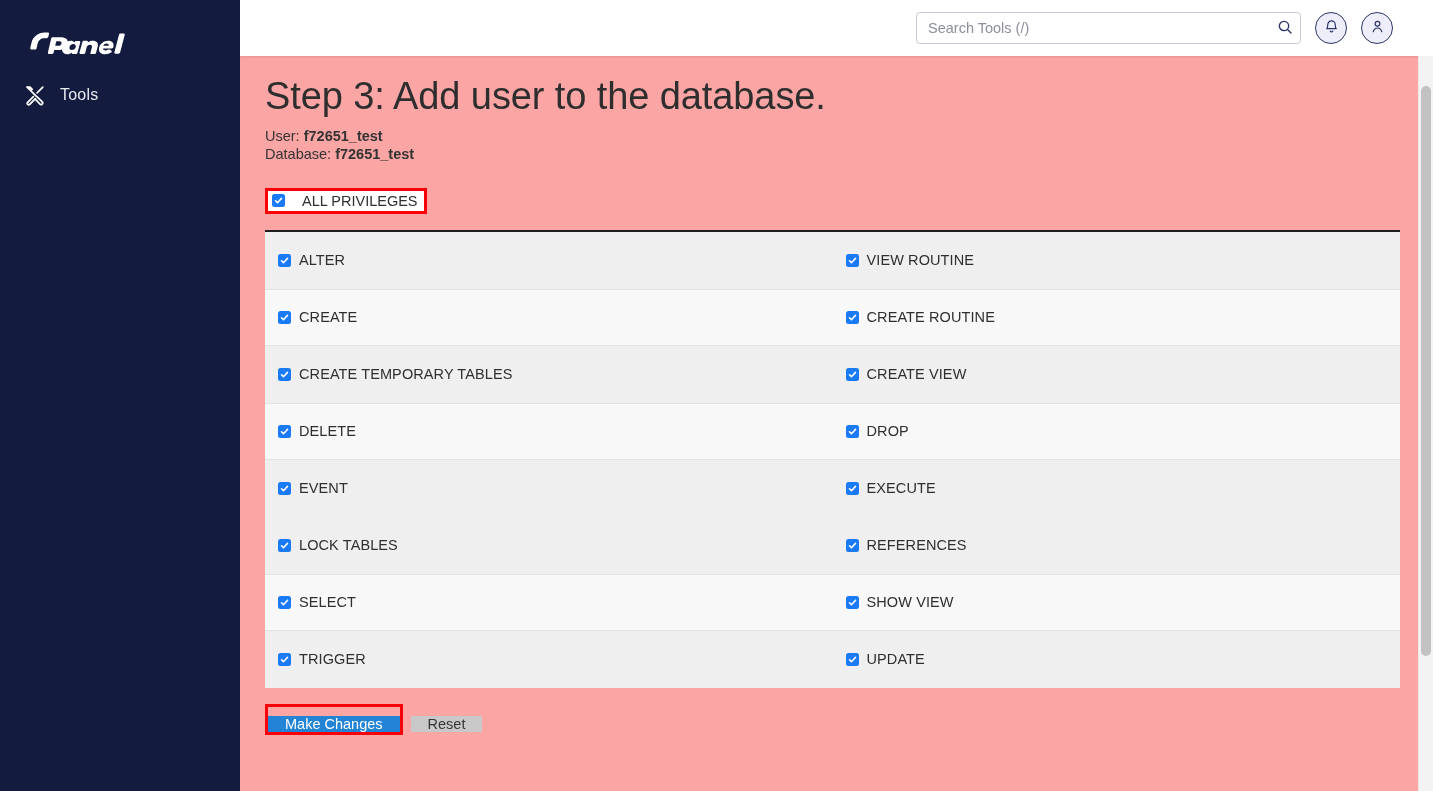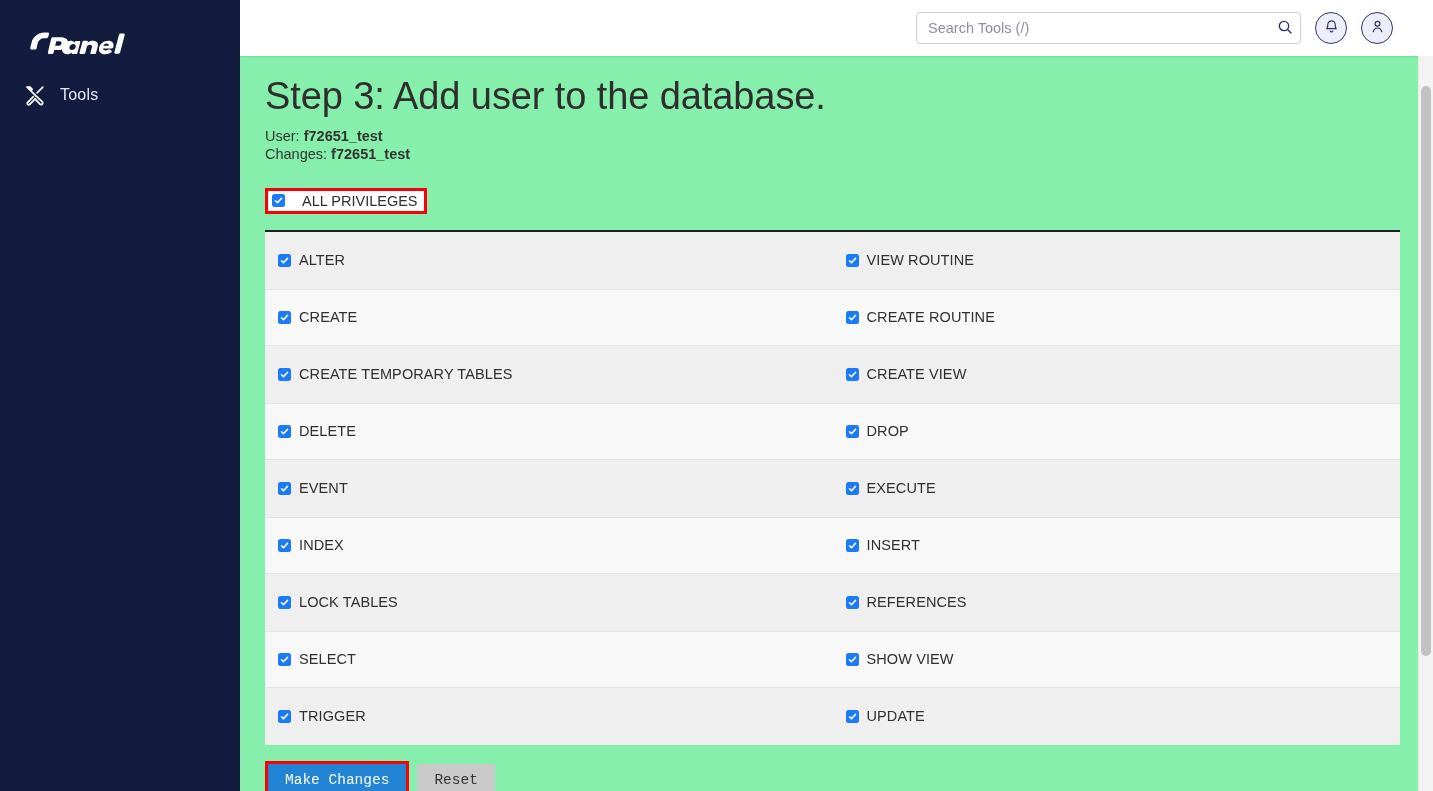--- a/index.html
+++ b/index.html
@@ -25,21 +25,21 @@
     display: flex; align-items: center; gap: 14px;
     padding: 10px 0 10px 24px;
     color: #e8eaf2; font-size: 16px; letter-spacing: .2px;
     cursor: pointer;
   }
   .nav-ico { width: 22px; height: 22px; flex: 0 0 22px; display: block; }
 
   
   .main {
     flex: 1 1 auto; height: 791px; position: relative;
-    background: #86efac; overflow: hidden;
+    background: #fca5a5; overflow: hidden;
   }
   .topbar {
     height: 56px; background: #fff;
     display: flex; align-items: center; justify-content: flex-end;
     padding-right: 40px; gap: 14px;
     box-shadow: 0 1px 2px rgba(0,0,0,.10);
     position: relative; z-index: 4;
   }
   .search-wrap {
     position: relative; width: 385px; height: 32px;
@@ -107,23 +107,23 @@
     padding-left: 13px;
   }
   .priv-cell .lbl { font-size: 14.5px; color: #2f2f2f; letter-spacing: .1px; }
 
   
   .btn-row { margin-top: 16px; display: flex; align-items: center; gap: 0; }
   .make-wrap {
     border: 3px solid #fb0007; display: inline-flex; padding: 0;
   }
   .btn {
-    font-family: Liberation Mono, monospace;
+    font-family: Liberation Sans, sans-serif;
     font-size: 14.5px; border: 0; cursor: pointer;
-    padding: 9px 17px; line-height: 1;
+    padding: 1px 17px; line-height: 1; margin-top: 9px;
   }
   .btn-primary { background: #2383d4; color: #fff; }
   .btn-secondary { background: #c9c9c9; color: #353535; margin-left: 8px; }
 
   
   .scrollbar-track {
     position: absolute; right: 0; top: 56px;
     width: 15px; height: 735px; background: #f3f3f3;
     border-left: 1px solid #eaeaea; z-index: 6;
   }
@@ -202,21 +202,21 @@
 
     <section class="content">
 
       <h1 class="page-title">Step 3: Add user to the database.</h1>
 
       <div class="meta-line">
         <span>User:</span>
         <b>f72651_test</b>
       </div>
       <div class="meta-line">
-        <span>Changes:</span>
+        <span>Database:</span>
         <b>f72651_test</b>
       </div>
 
       <div class="allpriv-row">
         <div class="allpriv-box">
           <span class="cb">
             <svg width="9" height="9" viewBox="0 0 12 12" fill="none" stroke="#ffffff" stroke-width="2.1" stroke-linecap="round" stroke-linejoin="round">
               <path d="M2 6.3l2.6 2.7L10 3.2"></path>
             </svg>
           </span>
@@ -308,38 +308,20 @@
             </div>
             <div class="priv-cell">
               <span class="cb">
                 <svg width="9" height="9" viewBox="0 0 12 12" fill="none" stroke="#ffffff" stroke-width="2.1" stroke-linecap="round" stroke-linejoin="round">
                   <path d="M2 6.3l2.6 2.7L10 3.2"></path>
                 </svg>
               </span>
               <span class="lbl">EXECUTE</span>
             </div>
           </div>
-          <div class="priv-row even">
-            <div class="priv-cell">
-              <span class="cb">
-                <svg width="9" height="9" viewBox="0 0 12 12" fill="none" stroke="#ffffff" stroke-width="2.1" stroke-linecap="round" stroke-linejoin="round">
-                  <path d="M2 6.3l2.6 2.7L10 3.2"></path>
-                </svg>
-              </span>
-              <span class="lbl">INDEX</span>
-            </div>
-            <div class="priv-cell">
-              <span class="cb">
-                <svg width="9" height="9" viewBox="0 0 12 12" fill="none" stroke="#ffffff" stroke-width="2.1" stroke-linecap="round" stroke-linejoin="round">
-                  <path d="M2 6.3l2.6 2.7L10 3.2"></path>
-                </svg>
-              </span>
-              <span class="lbl">INSERT</span>
-            </div>
-          </div>
           <div class="priv-row odd">
             <div class="priv-cell">
               <span class="cb">
                 <svg width="9" height="9" viewBox="0 0 12 12" fill="none" stroke="#ffffff" stroke-width="2.1" stroke-linecap="round" stroke-linejoin="round">
                   <path d="M2 6.3l2.6 2.7L10 3.2"></path>
                 </svg>
               </span>
               <span class="lbl">LOCK TABLES</span>
             </div>
             <div class="priv-cell">

